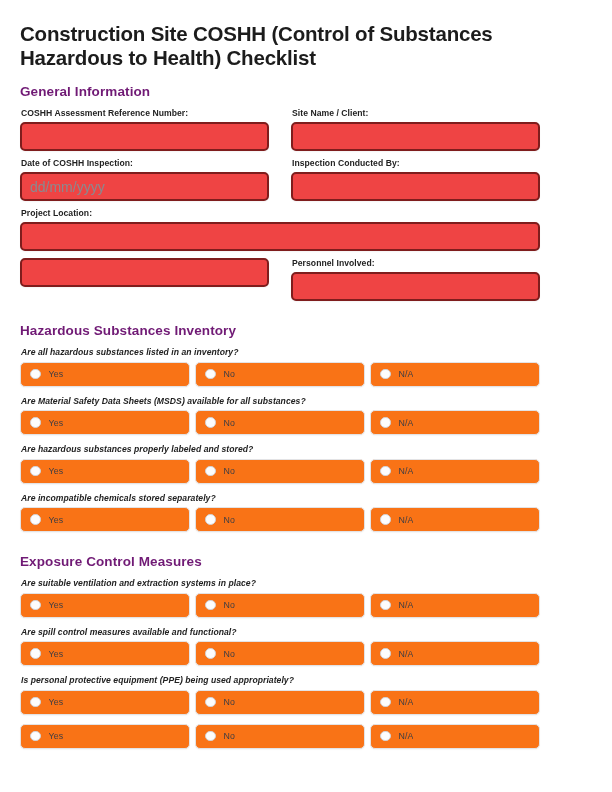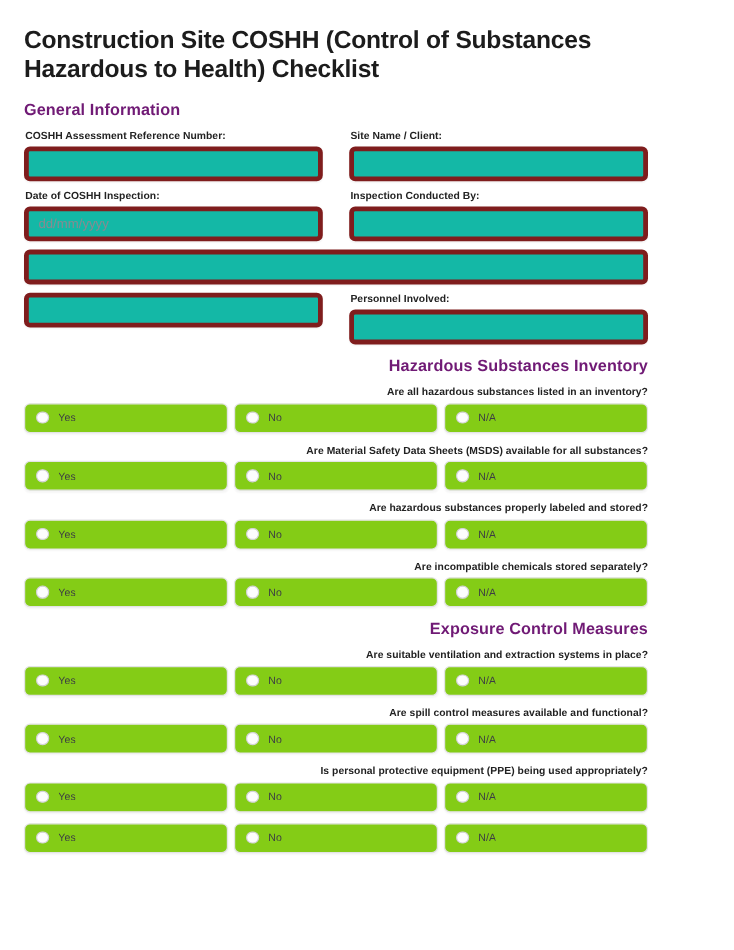--- a/index.html
+++ b/index.html
@@ -35,22 +35,21 @@
     font-size: 13.5px;
     font-weight: bold;
     color: #701a75;
     margin: 0 0 9px 0;
     letter-spacing: 0.1px;
   }
   .section {
     margin-bottom: 0;
   }
   .section + .section {
-    margin-top: 10px;
-    text-align: right;
+    margin-top: 22px;
   }
   .field-row {
     display: flex;
     gap: 22px;
     margin-bottom: 7px;
   }
   .field {
     flex: 1 1 0;
     min-width: 0;
   }
@@ -64,58 +63,59 @@
     color: #222222;
     letter-spacing: 0.05px;
     margin: 0 0 3px 1px;
     line-height: 11px;
   }
   .text-input {
     box-sizing: border-box;
     display: block;
     width: 100%;
     height: 29px;
-    border: 4px solid #7f1d1d;
+    border: 2px solid #7f1d1d;
     border-radius: 5px;
-    background: #14b8a6;
+    background: #ef4444;
     box-shadow: 0 1px 1.5px rgba(0,0,0,0.045);
     font-family: "Liberation Sans", sans-serif;
-    font-size: 11px;
+    font-size: 14px;
     color: #33333a;
     padding: 0 8px;
     outline: none;
   }
   .text-input::placeholder {
     color: #8a8a90;
     opacity: 1;
   }
   .question-block {
     margin-bottom: 9px;
   }
   .question-label {
     display: block;
     font-size: 8.6px;
     font-weight: bold;
     color: #222222;
     letter-spacing: 0.05px;
     line-height: 11px;
     margin: 0 0 3.5px 1px;
+    font-style: italic;
   }
   .options-row {
     display: flex;
     gap: 5px;
   }
   .option {
     box-sizing: border-box;
     flex: 1 1 0;
     min-width: 0;
     height: 25px;
     border: 1px solid #e3e3e5;
     border-radius: 5px;
-    background: #84cc16;
+    background: #f97316;
     box-shadow: 0 1px 1.5px rgba(0,0,0,0.04);
     display: flex;
     align-items: center;
     padding: 0 9px;
     cursor: pointer;
   }
   .radio-dot {
     width: 8.5px;
     height: 8.5px;
     border-radius: 50%;
@@ -160,20 +160,21 @@
         <input class="text-input" type="text" placeholder="dd/mm/yyyy" style="">
       </div>
       <div class="field">
         <span class="field-label">Inspection Conducted By:</span>
         <input class="text-input" type="text" placeholder="" style="">
       </div>
     </div>
 
     <div class="field-row">
       <div class="field full">
+        <span class="field-label">Project Location:</span>
         <input class="text-input" type="text" placeholder="" style="">
       </div>
     </div>
 
     <div class="field-row">
       <div class="field">
         <input class="text-input" type="text" placeholder="" style="">
       </div>
       <div class="field">
         <span class="field-label">Personnel Involved:</span>

